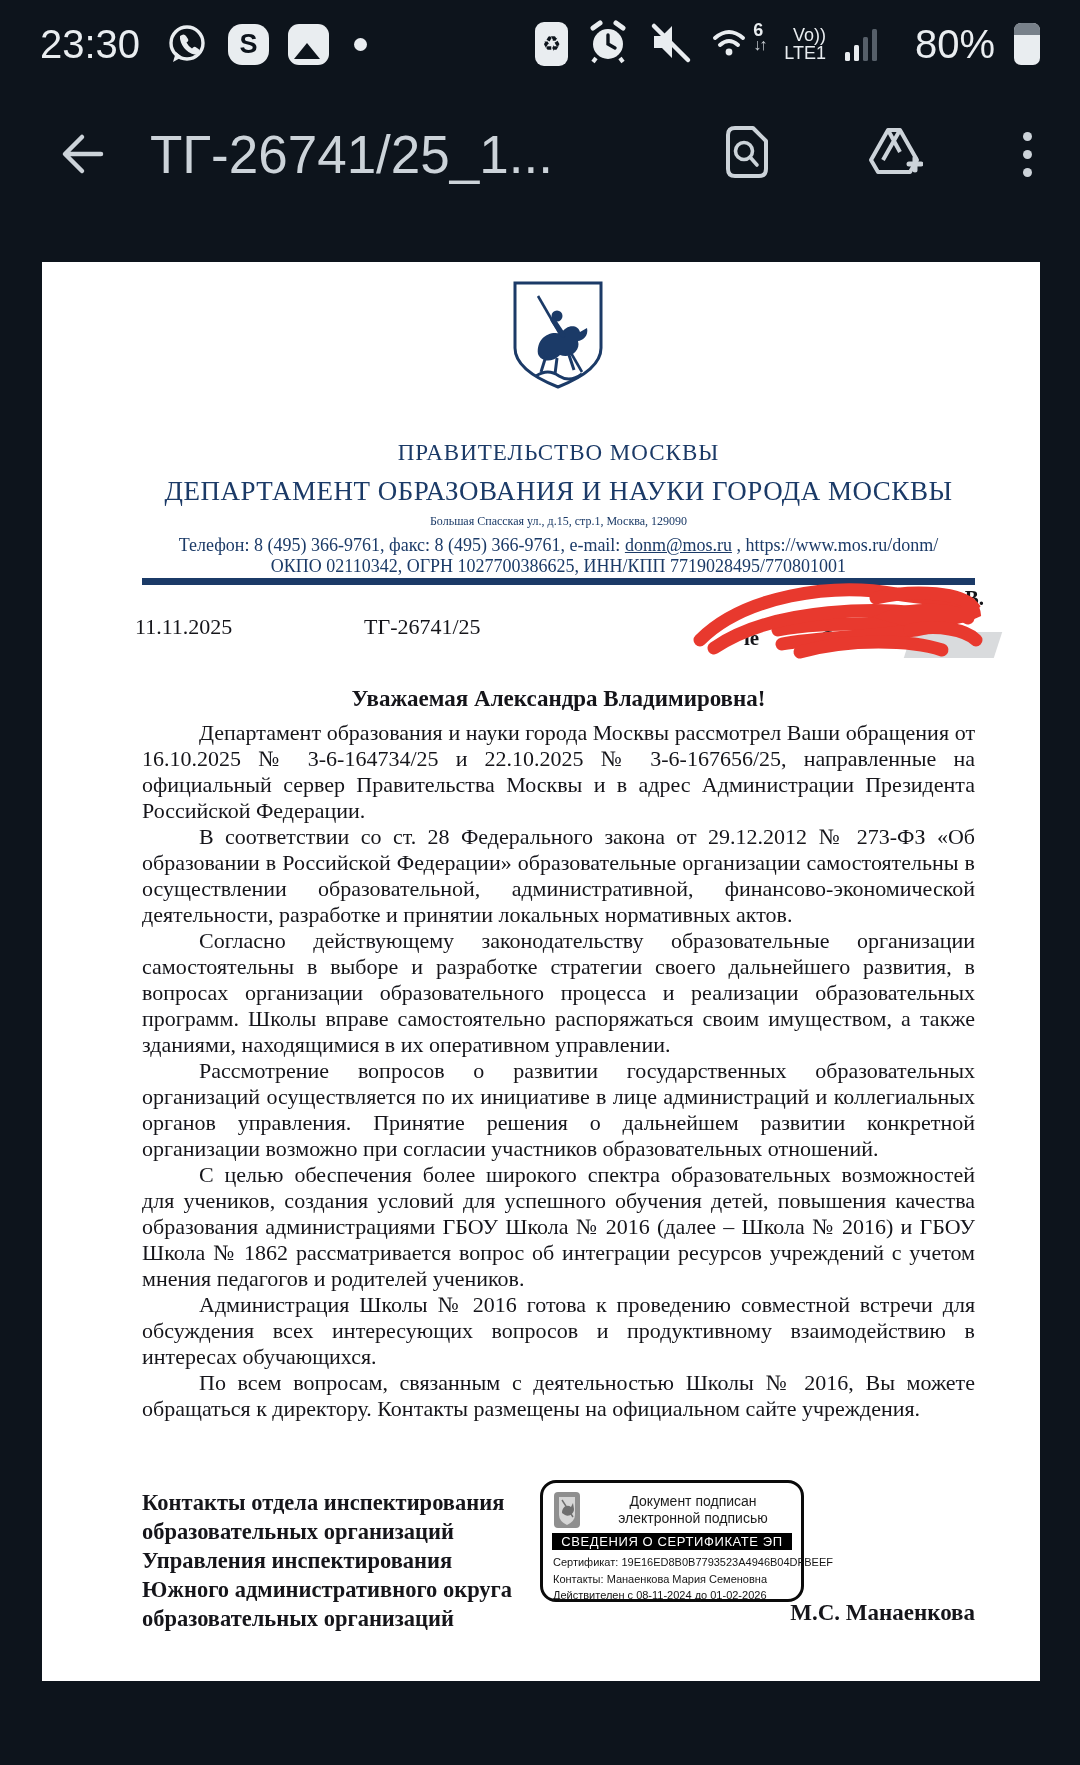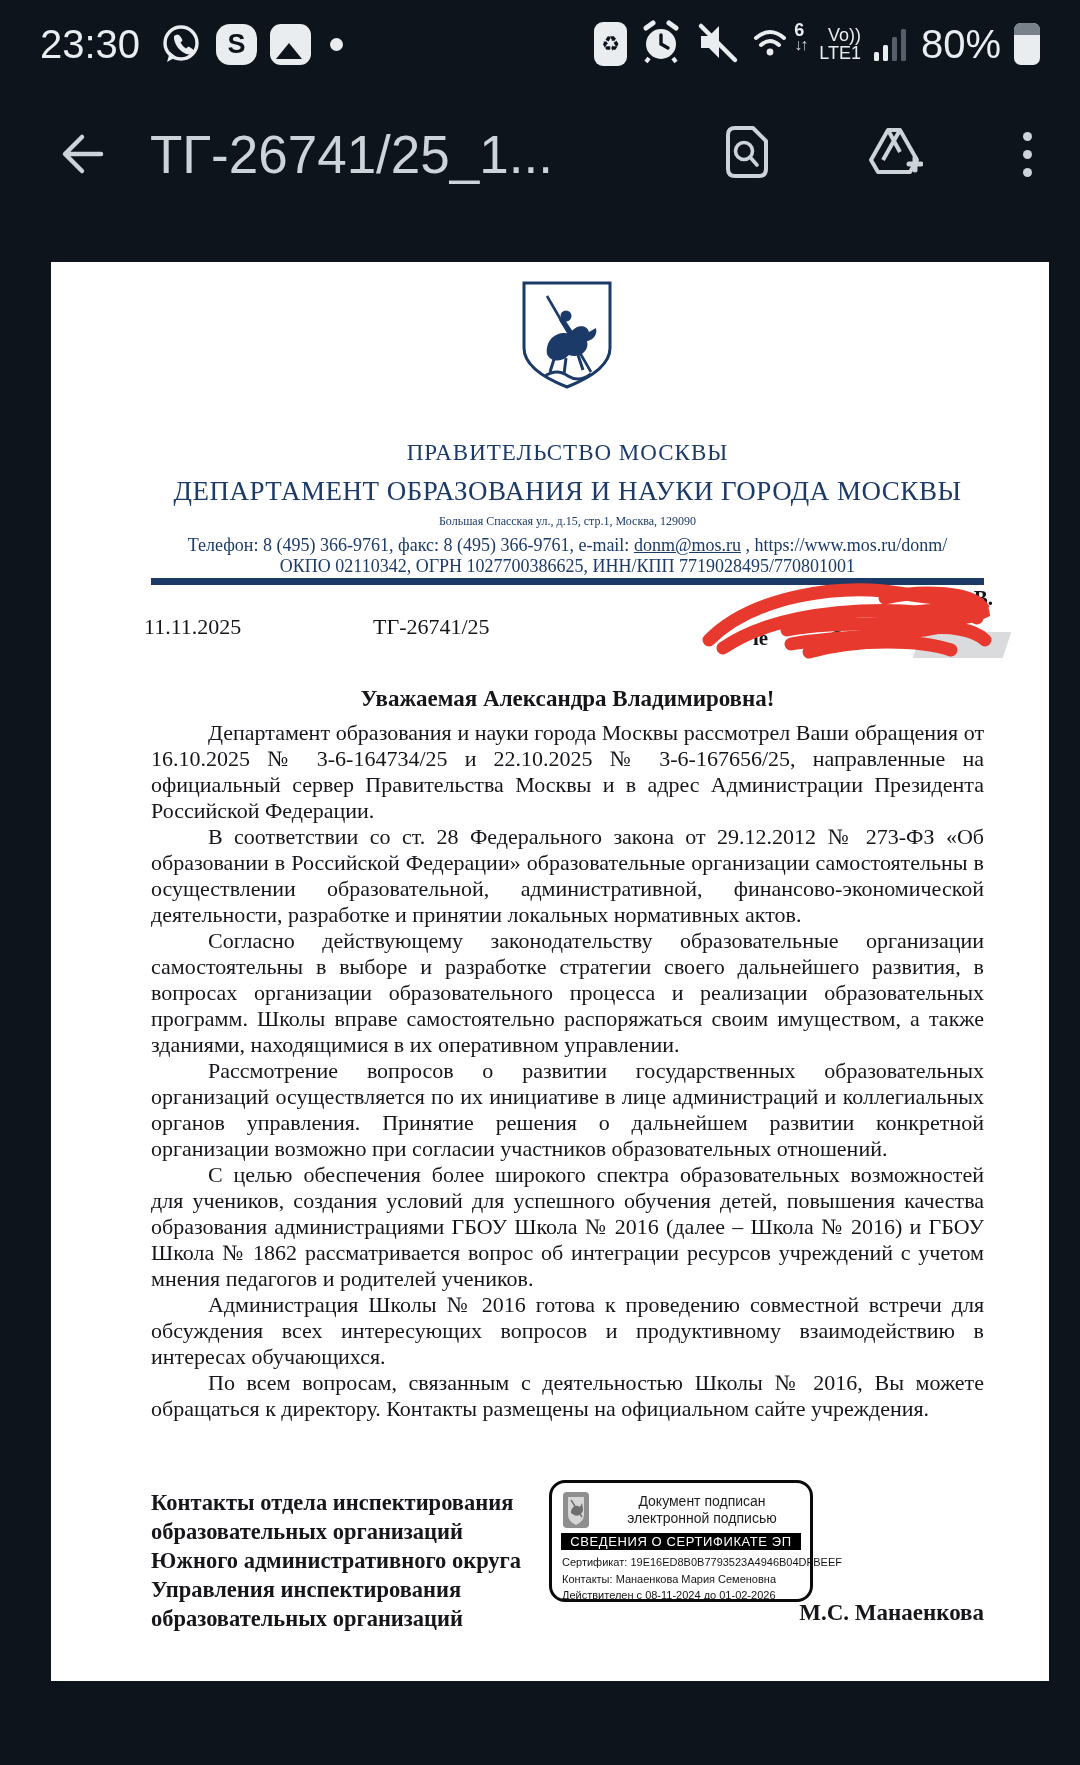--- a/index.html
+++ b/index.html
@@ -3,53 +3,53 @@
 <meta charset="utf-8">
 <style>
   * { margin:0; padding:0; box-sizing:border-box; }
   body { background:#0d141c; font-family:"Liberation Sans", sans-serif; }
   .screen { position:relative; width:1080px; height:1765px; background:#0d141c; overflow:hidden; }
 
   
   .status-bar { position:absolute; top:0; left:0; width:1080px; height:88px;
     display:flex; align-items:center; justify-content:space-between; padding:0 40px;
     color:#e9edf0; }
-  .sb-left, .sb-right { display:flex; align-items:center; gap:13px; }
+  .sb-left, .sb-right { display:flex; align-items:center; gap:19px; }
   .sb-time { font-size:40px; letter-spacing:0; margin-right:6px; }
   .badge-round { width:44px; height:44px; }
   .s-badge { width:41px; height:41px; background:#e9edf0; border-radius:14px;
     display:flex; align-items:center; justify-content:center;
     color:#0d141c; font-weight:bold; font-size:27px; }
   .gallery-badge { width:41px; height:41px; background:#e9edf0; border-radius:11px; position:relative; overflow:hidden; }
   .gallery-badge .mtn { position:absolute; left:6px; bottom:6px; width:0; height:0;
     border-left:13px solid transparent; border-right:13px solid transparent; border-bottom:16px solid #0d141c; }
   .notif-dot { width:13px; height:13px; border-radius:50%; background:#e9edf0; margin-left:6px; }
   .recycle-batt { width:33px; height:44px; background:#e9edf0; border-radius:9px; position:relative;
     display:flex; align-items:center; justify-content:center; color:#0d141c; font-size:21px; }
   .volte { display:flex; flex-direction:column; line-height:18px; font-size:18px; text-align:right; }
-  .sb-pct { font-size:40px; margin-left:0; }
+  .sb-pct { font-size:40px; margin-left:17px; }
   .batt-icon { width:26px; height:42px; border-radius:7px; overflow:hidden; background:#e9edf0; position:relative; }
   .batt-icon .dep { position:absolute; top:0; left:0; right:0; height:12px; background:#78818a; }
   .wifi-wrap { display:flex; align-items:flex-start; gap:2px; }
   .wifi-six { font-size:18px; font-weight:bold; line-height:16px; }
   .wifi-arrows { font-size:16px; line-height:14px; color:#c9ced3; letter-spacing:-2px; }
 
   
   .toolbar { position:absolute; top:88px; left:0; width:1080px; height:132px;
     display:flex; align-items:center; color:#ccd3d9; }
   .back-btn { margin-left:52px; width:56px; height:56px; display:flex; align-items:center; justify-content:center; }
   .tb-title { margin-left:42px; font-size:53px; color:#ccd3d9; flex:1;
     white-space:nowrap; overflow:hidden; }
   .tb-icons { display:flex; align-items:center; gap:96px; margin-right:44px; }
   .kebab { display:flex; flex-direction:column; gap:9px; padding:4px; }
   .kebab i { width:9px; height:9px; border-radius:50%; background:#ccd3d9; }
 
   
   .page { position:absolute; left:42px; top:262px; width:998px; height:1419px;
-    background:#ffffff; font-family:"Liberation Serif", serif; color:#15151a;margin-left:9px; }
+    background:#ffffff; font-family:"Liberation Serif", serif; color:#15151a; }
   .lh-center { position:absolute; left:100px; width:833px; text-align:center; color:#1b3a67; }
   .coat-arms { position:absolute; left:466px; top:18px; }
   .lh-gov { top:178px; font-size:23px; letter-spacing:1px; }
   .lh-dept { top:214px; font-size:27px; font-weight:normal; letter-spacing:0.5px; }
   .lh-addr { top:252px; font-size:12px; }
   .lh-contacts { top:273px; font-size:18px; }
   .lh-contacts .em { text-decoration:underline;text-align:right; }
   .lh-okpo { top:294px; font-size:18px; }
   .lh-rule { position:absolute; left:100px; top:316px; width:833px; height:4px;
     border-top:5px solid #1b3a67; border-bottom:2px solid #1b3a67; }
@@ -244,22 +244,22 @@
       <p>Рассмотрение вопросов о развитии государственных образовательных организаций осуществляется по их инициативе в лице администраций и коллегиальных органов управления. Принятие решения о дальнейшем развитии конкретной организации возможно при согласии участников образовательных отношений.</p>
       <p>С целью обеспечения более широкого спектра образовательных возможностей для учеников, создания условий для успешного обучения детей, повышения качества образования администрациями ГБОУ Школа № 2016 (далее – Школа № 2016) и ГБОУ Школа № 1862 рассматривается вопрос об интеграции ресурсов учреждений с учетом мнения педагогов и родителей учеников.</p>
       <p>Администрация Школы № 2016 готова к проведению совместной встречи для обсуждения всех интересующих вопросов и продуктивному взаимодействию в интересах обучающихся.</p>
       <p>По всем вопросам, связанным с деятельностью Школы № 2016, Вы можете обращаться к директору. Контакты размещены на официальном сайте учреждения.</p>
     </div>
 
     <div class="sig-block">
       <div class="sig-pos">
         <div>Контакты отдела инспектирования</div>
         <div>образовательных организаций</div>
+        <div>Управления инспектирования</div>
         <div>Южного административного округа</div>
-        <div>Управления инспектирования</div>
         <div>образовательных организаций</div>
       </div>
 
       <div class="stamp">
         <span class="stamp-arms">
           <svg width="28" height="38" viewBox="0 0 28 38">
             <rect x="1" y="1" width="26" height="36" rx="4" fill="#8f8f8f"></rect>
             <path d="M6 6 H22 V24 Q22 30 14 34 Q6 30 6 24 Z" fill="#d6d6d6"></path>
             <path d="M9 22 C9 16 14 13 18 16 L20 12 L21 18 C21 23 16 26 12 24 Z" fill="#6e6e6e"></path>
             <line x1="9" y1="9" x2="20" y2="26" stroke="#6e6e6e" stroke-width="1.4"></line>

